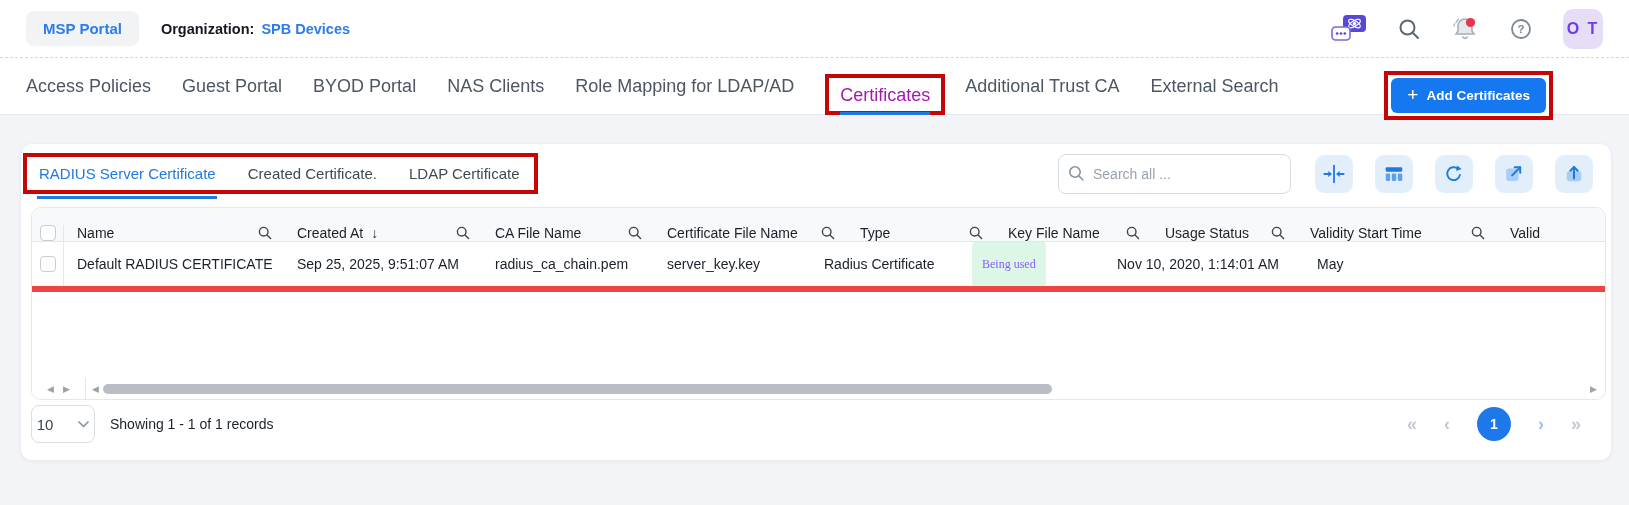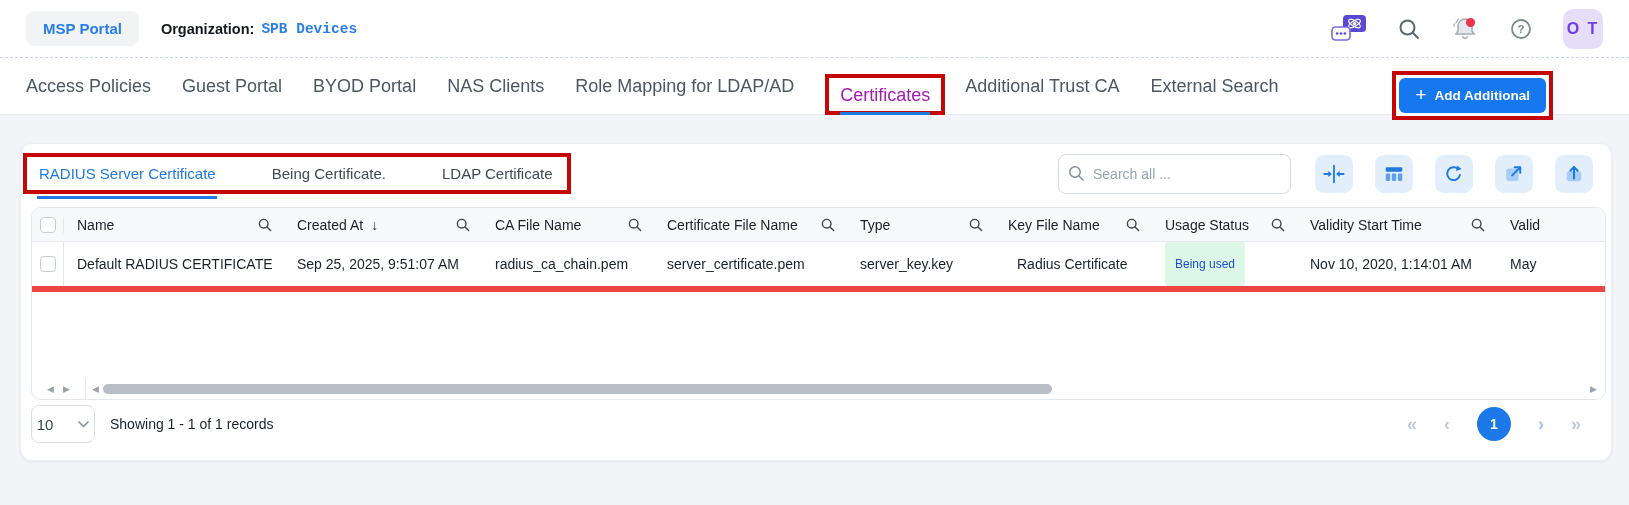--- a/index.html
+++ b/index.html
@@ -8,21 +8,21 @@
     width:1629px; height:505px; position:relative; overflow:hidden;
     background:#f2f4f7; font-family:"Liberation Sans", sans-serif;
     color:#1a212b;
   }
   
   .header { position:absolute; top:0; left:0; right:0; height:57px; background:#fff;
     display:flex; align-items:center; padding:0 26px; }
   .portal-chip { background:#f2f3f5; color:#2b7de9; font-weight:700; font-size:15px;
     padding:9px 17px; border-radius:8px; cursor:pointer; }
   .org-label { margin-left:22px; font-weight:700; font-size:14.5px; color:#14181f; }
-  .org-name { margin-left:7px; color:#2b7de9; font-weight:700; font-size:14.5px; cursor:pointer;font-family:Liberation Mono, monospace; }
+  .org-name { margin-left:7px; color:#2b7de9; font-weight:700; font-size:14.5px; cursor:pointer; }
   .header-right { margin-left:auto; display:flex; align-items:center; gap:30px; }
   .hicon { display:flex; align-items:center; justify-content:center; cursor:pointer; }
   .avatar { width:40px; height:40px; border-radius:10px; background:#e6def8;
     color:#6d3de8; font-weight:700; font-size:16px; letter-spacing:2px;
     display:flex; align-items:center; justify-content:center; cursor:pointer; }
   
   .tabbar { position:absolute; top:57px; left:0; right:0; height:58px; background:#fff;
     border-top:1px dashed #ccd7e3; border-bottom:1px solid #e7eaee;
     display:flex; align-items:center; padding:0 26px; }
   .tab { font-size:18px; color:#4c5763; margin-right:31px; white-space:nowrap; cursor:pointer; }
@@ -32,51 +32,51 @@
   .add-annotation { position:absolute; top:13px; right:76px; border:4px solid #c40606; padding:3px; background:#fff; z-index:2; }
   .add-btn { background:#1678f0; color:#fff; font-weight:700; font-size:13.5px; height:35px;
     padding:0 16px; border:none; border-radius:6px; display:flex; align-items:center; gap:8px;
     font-family:"Liberation Sans", sans-serif; cursor:pointer; }
   .add-plus { font-size:19px; font-weight:400; line-height:1; margin-top:-2px; }
   
   .content { position:absolute; top:116px; left:0; right:0; bottom:0; background:#f2f4f7; }
   .card { position:absolute; top:27px; left:20px; width:1592px; height:318px; background:#fff;
     border-radius:12px; border:1px solid #eceff2; box-shadow:0 1px 3px rgba(16,24,40,.05); }
   .card-top { position:absolute; top:9px; left:2px; right:18px; display:flex; align-items:center; }
-  .subtab-annotation { border:4px solid #c40606; display:flex; align-items:center; gap:56px;
+  .subtab-annotation { border:4px solid #c40606; display:flex; align-items:center; gap:32px;
     padding:8px 14px 8px 12px; }
   .subtab { font-size:15px; color:#3f4a55; white-space:nowrap; cursor:pointer; }
   .subtab.active { color:#1f7ae0; }
   .subtab-underline { position:absolute; top:52px; left:16px; width:180px; height:2.5px; background:#1f7ae0; }
   .search-tools { margin-left:auto; display:flex; align-items:center; gap:22px; }
   .search-box { position:relative; margin-right:2px; }
   .search-box input { width:233px; height:40px; border:1px solid #d5dbe2; border-radius:8px;
     padding:0 10px 0 34px; font-size:14px; color:#333; outline:none;
     font-family:"Liberation Sans", sans-serif; }
   .search-box input::placeholder { color:#98a2ad; }
   .search-box .mag { position:absolute; left:10px; top:11px; }
   .tool-btn { width:38px; height:38px; background:#e3eefb; border:none; border-radius:9px;
     display:flex; align-items:center; justify-content:center; cursor:pointer; }
   
   .table { position:absolute; top:63px; left:10px; right:5px; height:193px;
     border:1px solid #e4e8ec; border-radius:10px; overflow:hidden; background:#fff; }
-  .thead { display:flex; height:34px; background:#f8f9fa; border-bottom:1px solid #e4e8ec; align-items:center; }
+  .thead { display:flex; height:34px; background:#f8f9fa; border-bottom:1px solid #e4e8ec; align-items:flex-end; }
   .trow  { display:flex; height:50px; background:#fff; border-bottom:6px solid #ef4444; align-items:stretch; }
   .cb-col { width:32px; flex:0 0 32px; border-right:1px solid #e4e8ec;
     display:flex; align-items:center; justify-content:center; }
   .checkbox { width:16px; height:16px; border:1.5px solid #c6cdd6; border-radius:4px; background:#fff; cursor:pointer; }
   .hcell { display:flex; align-items:center; justify-content:space-between;
     padding:0 12px 0 13px; font-size:14px; color:#1a212b; flex-shrink:0; cursor:pointer; }
   .hlabel-group { display:flex; align-items:center; gap:8px; white-space:nowrap; }
   .sort-arrow { font-size:14px; color:#2a313a; }
   .tcell { display:flex; align-items:center; padding:0 12px 0 13px; font-size:14px;
     color:#1a212b; flex-shrink:0; white-space:nowrap; overflow:hidden; }
   .c1{width:220px}.c2{width:198px}.c3{width:172px}.c4{width:193px}.c5{width:157px}
   .c6{width:148px}.c7{width:145px}.c8{width:200px}.c9{width:160px}
-  .badge { background:#dcf7e8; color:#1d4ed8; font-size:12px; padding:20px 10px; border-radius:10px; }
+  .badge { background:#dcf7e8; color:#8b5cf6; font-size:12px; padding:20px 10px; border-radius:10px;font-family:Liberation Serif, serif; }
   .tscroll { position:absolute; bottom:0; left:0; right:0; height:21px; display:flex; align-items:center; background:#fff; }
   .scroll-navs { width:54px; flex:0 0 54px; display:flex; justify-content:center; gap:9px;
     color:#9aa2ac; font-size:9px; border-right:1px solid #e4e8ec; height:100%; align-items:center; }
   .scroll-navs span, .scroll-pre, .scroll-end { cursor:pointer; }
   .scroll-pre { color:#9aa2ac; font-size:9px; margin:0 4px 0 6px; }
   .scroll-track { flex:1; height:10px; position:relative; }
   .scroll-thumb { position:absolute; left:0; top:0; height:10px; width:64%;
     background:#b9bec6; border-radius:5px; cursor:grab; }
   .scroll-end { color:#9aa2ac; font-size:9px; margin:0 8px 0 4px; }
   
@@ -145,32 +145,32 @@
   <div class="tab">Role Mapping for LDAP/AD</div>
   <div class="tab-annotation">
     <span class="tab active">Certificates</span>
   </div>
   <div class="tab">Additional Trust CA</div>
   <div class="tab">External Search</div>
 
   <div class="add-annotation">
     <button class="add-btn">
       <span class="add-plus">+</span>
-      <span>Add Additional</span>
+      <span>Add Certificates</span>
     </button>
   </div>
 </div>
 
 <div class="content">
   <div class="card">
 
     <div class="card-top">
       <div class="subtab-annotation">
         <span class="subtab active">RADIUS Server Certificate</span>
-        <span class="subtab">Being Certificate.</span>
+        <span class="subtab">Created Certificate.</span>
         <span class="subtab">LDAP Certificate</span>
       </div>
 
       <div class="search-tools">
         <div class="search-box">
           <span class="mag">
             <svg width="17" height="17" viewBox="0 0 17 17">
               <circle cx="7" cy="7" r="5.2" fill="none" stroke="#8a94a0" stroke-width="1.6"></circle>
               <line x1="11" y1="11" x2="15" y2="15" stroke="#8a94a0" stroke-width="1.6" stroke-linecap="round"></line>
             </svg>
@@ -304,21 +304,20 @@
         </div>
       </div>
 
       <div class="trow">
         <div class="cb-col">
           <div class="checkbox"></div>
         </div>
         <div class="tcell c1">Default RADIUS CERTIFICATE</div>
         <div class="tcell c2">Sep 25, 2025, 9:51:07 AM</div>
         <div class="tcell c3">radius_ca_chain.pem</div>
-        <div class="tcell c4">server_certificate.pem</div>
         <div class="tcell c5">server_key.key</div>
         <div class="tcell c6">Radius Certificate</div>
         <div class="tcell c7">
           <span class="badge">Being used</span>
         </div>
         <div class="tcell c8">Nov 10, 2020, 1:14:01 AM</div>
         <div class="tcell c9">May</div>
       </div>
 
       <div class="tscroll">

